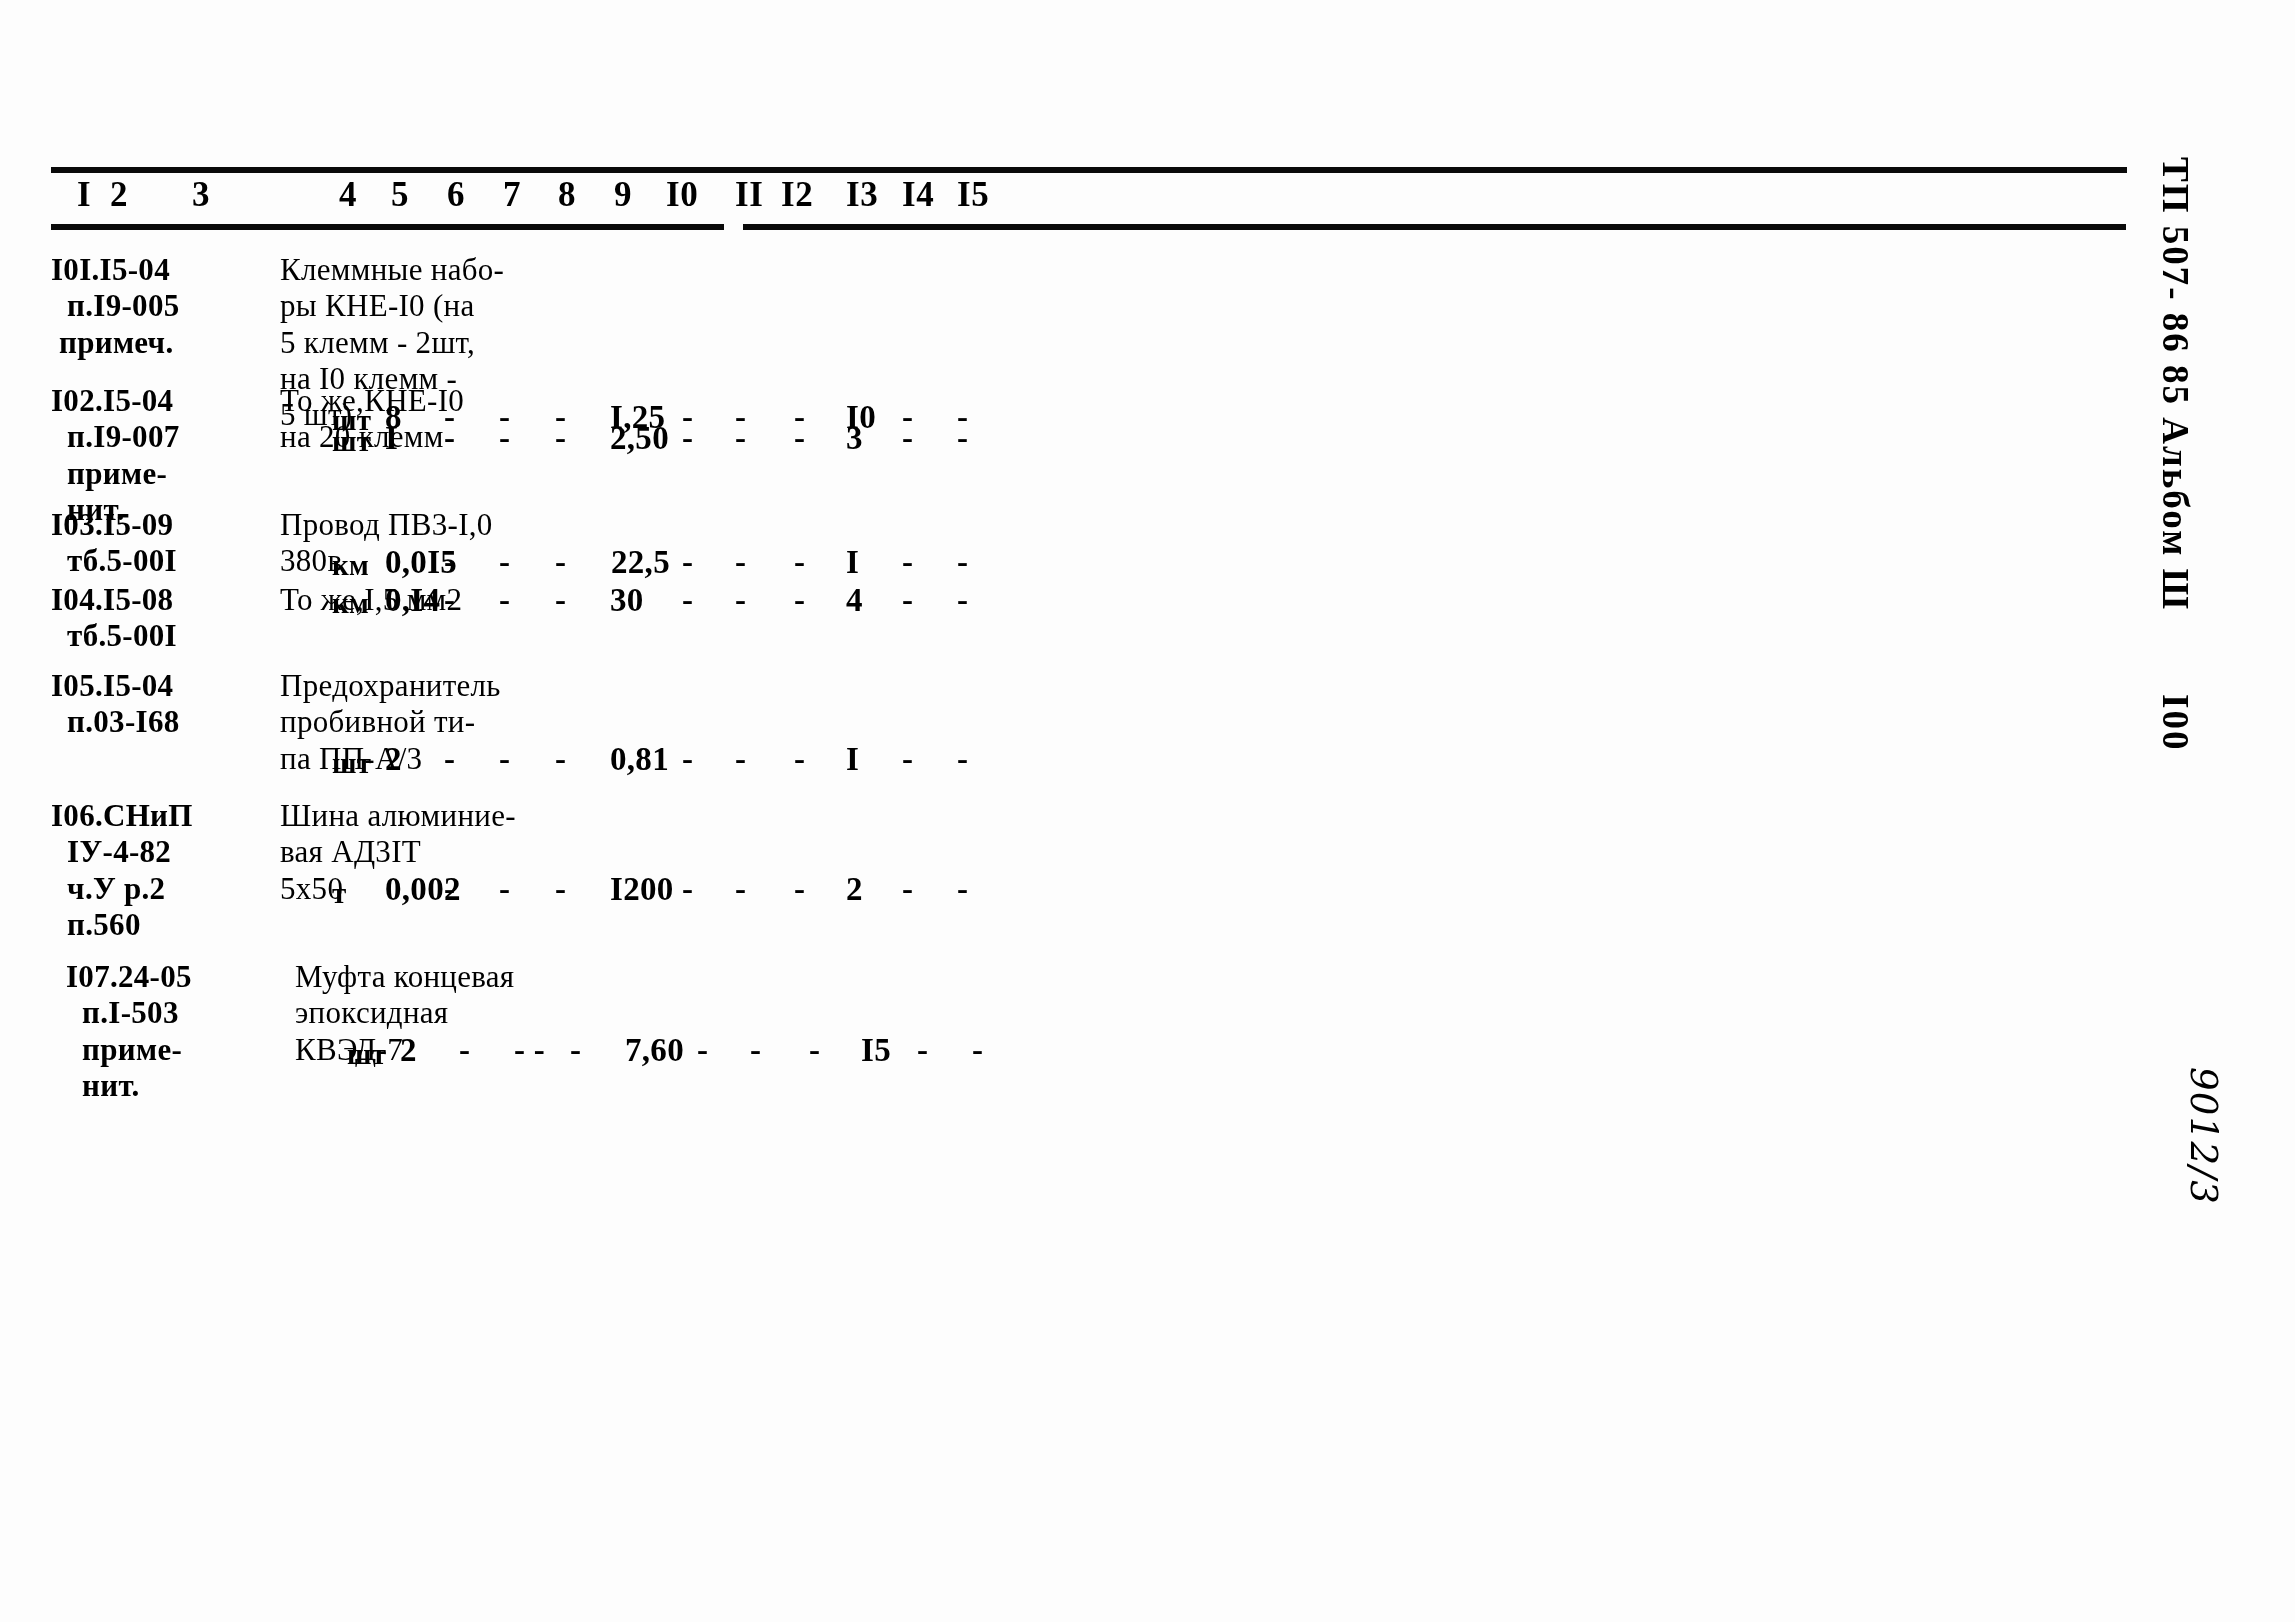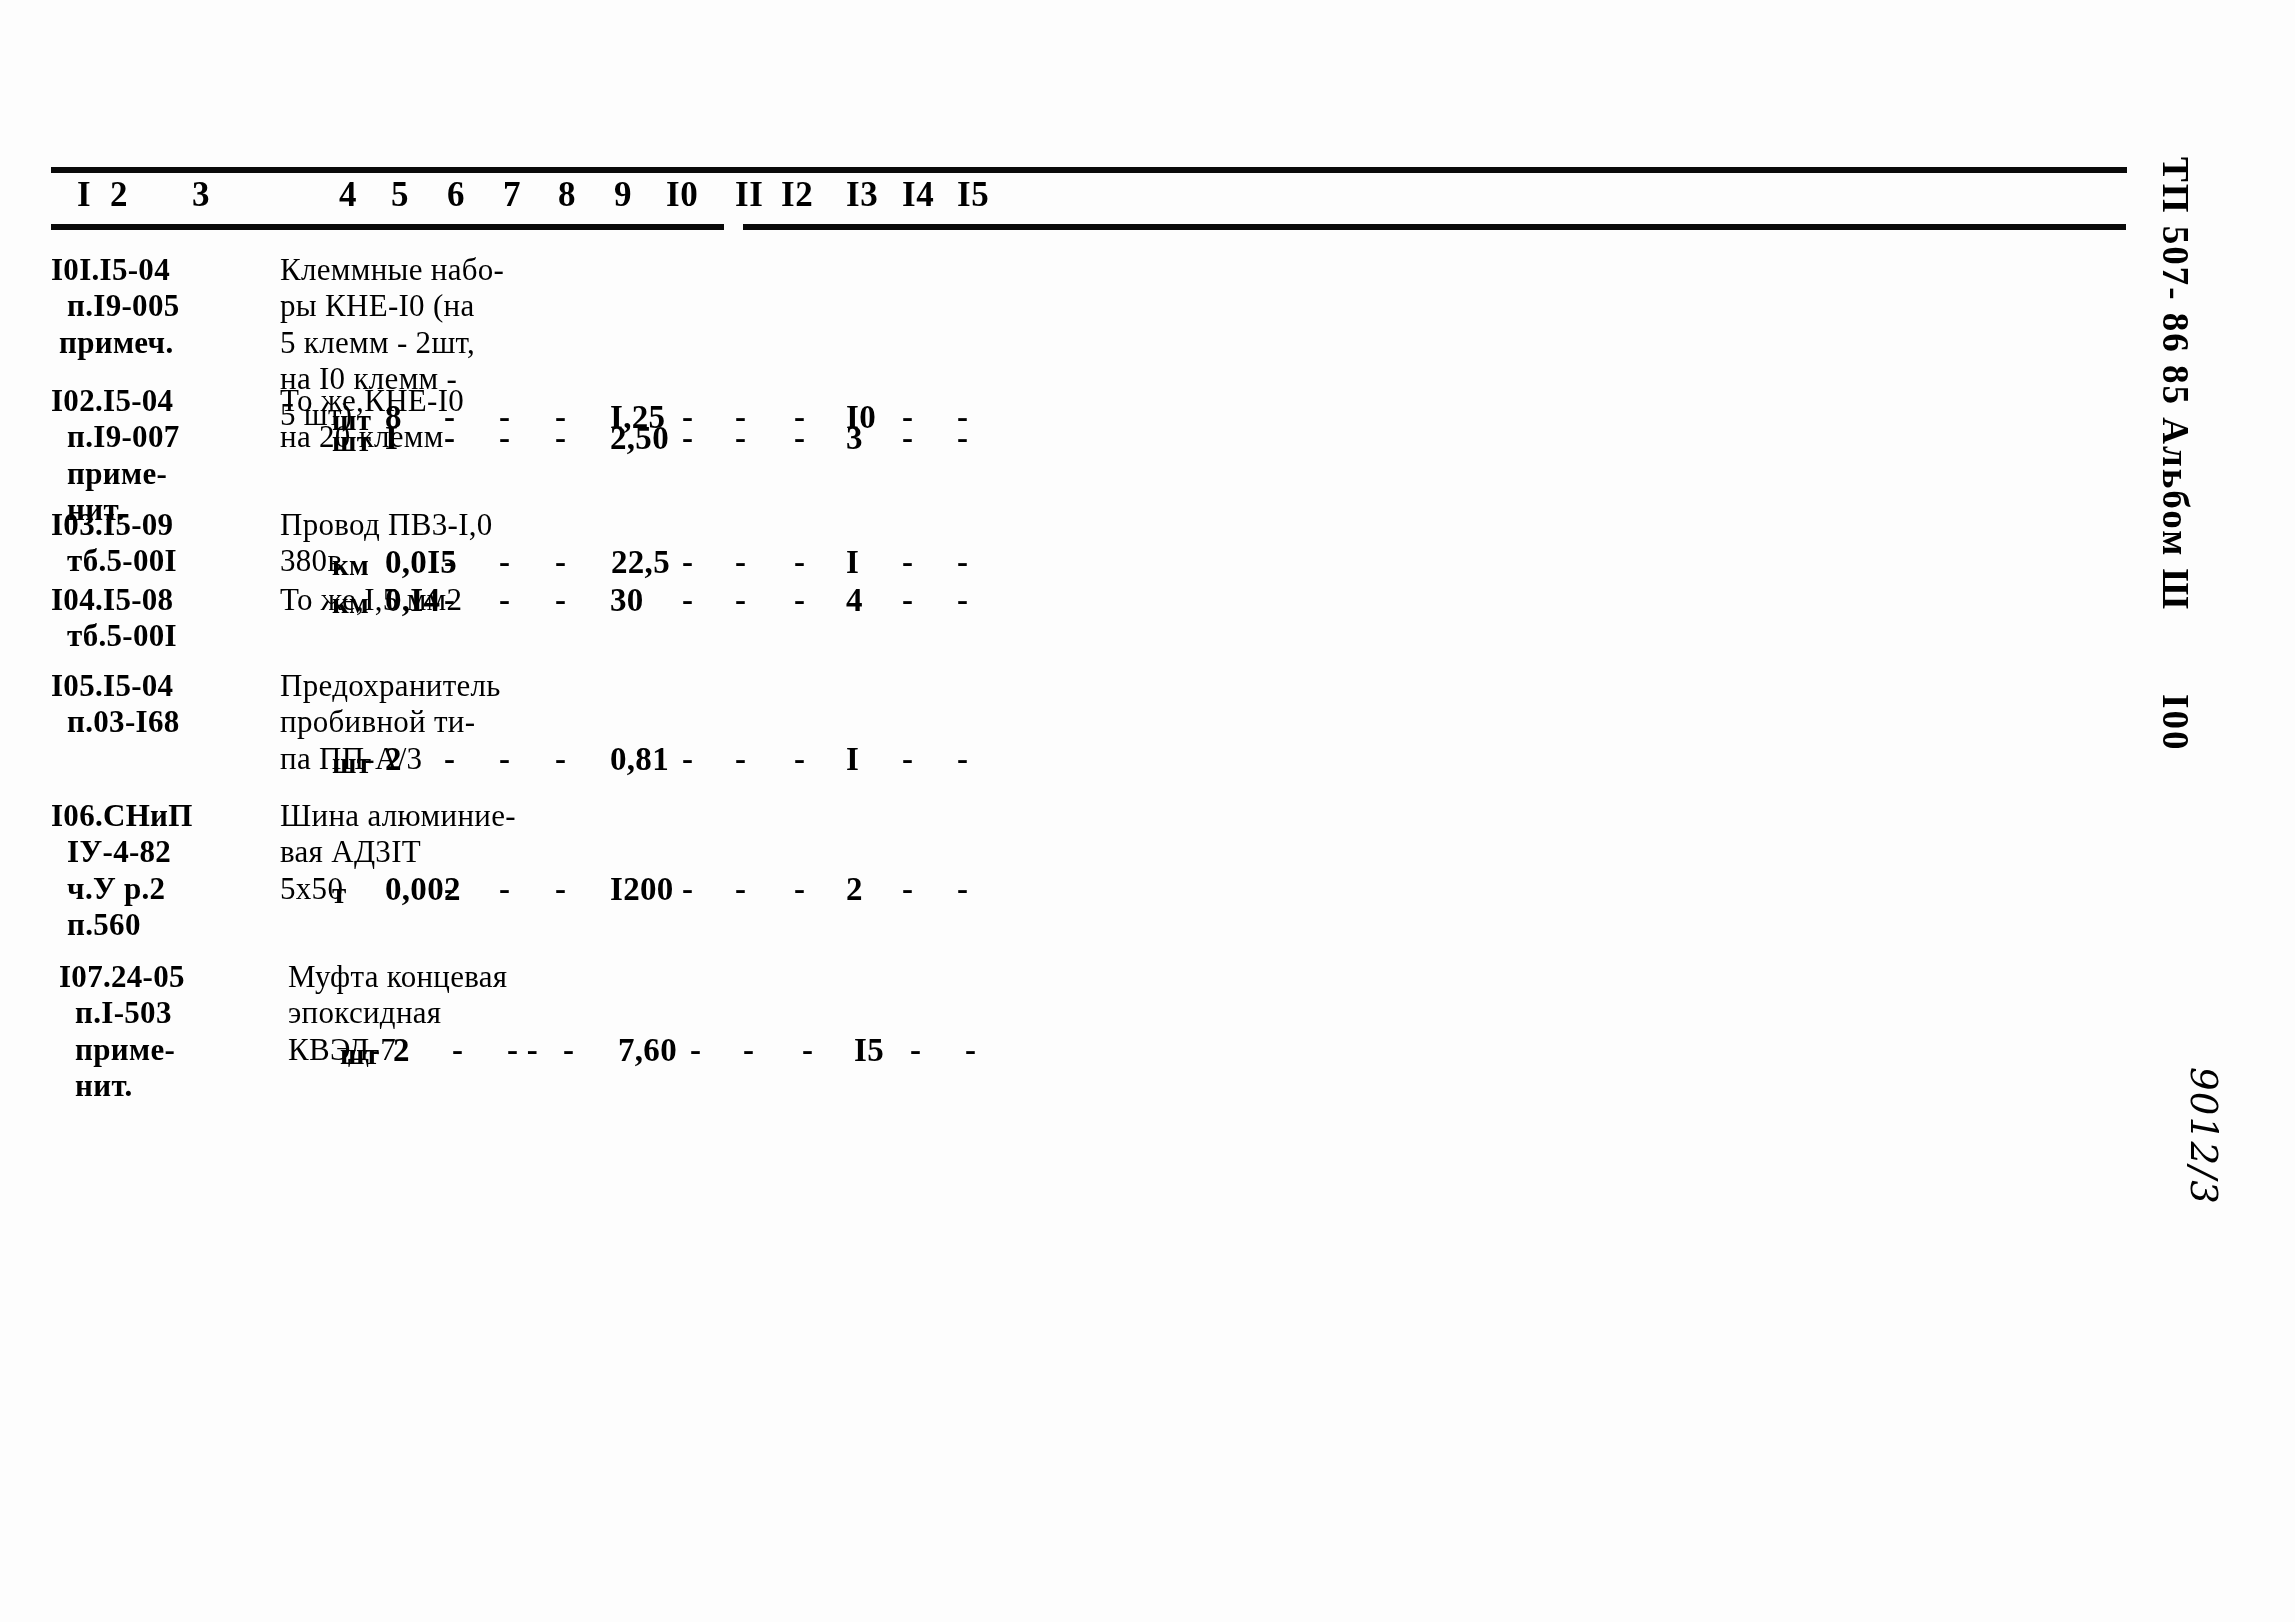--- a/index.html
+++ b/index.html
@@ -291,21 +291,21 @@
           <div class="cell dash" style="left: 448px; top: 73px;">-</div>
           <div class="cell dash" style="left: 504px; top: 73px;">-</div>
           <div class="cell" style="left: 559px; top: 73px;">I200</div>
           <div class="cell dash" style="left: 631px; top: 73px;">-</div>
           <div class="cell dash" style="left: 684px; top: 73px;">-</div>
           <div class="cell dash" style="left: 743px; top: 73px;">-</div>
           <div class="cell" style="left: 795px; top: 73px;">2</div>
           <div class="cell dash" style="left: 851px; top: 73px;">-</div>
           <div class="cell dash" style="left: 906px; top: 73px;">-</div>
         </div>
-        <div class="row" style="top: 707px; position: absolute; left: 8px; width: 100%; height: 160px;">
+        <div class="row" style="top: 707px; position: absolute; left: 15px; width: 100%; height: 160px;">
           <div class="col-code">I07.24-05
   п.I-503
   приме-
   нит.</div>
           <div class="col-name">Муфта концевая
 эпоксидная
 КВЭД-7</div>
           <div class="col-unit" style="left: 281px; top: 79px;">шт</div>
           <div class="cell" style="left: 334px; top: 73px;">2</div>
           <div class="cell dash" style="left: 393px; top: 73px;">-</div>

